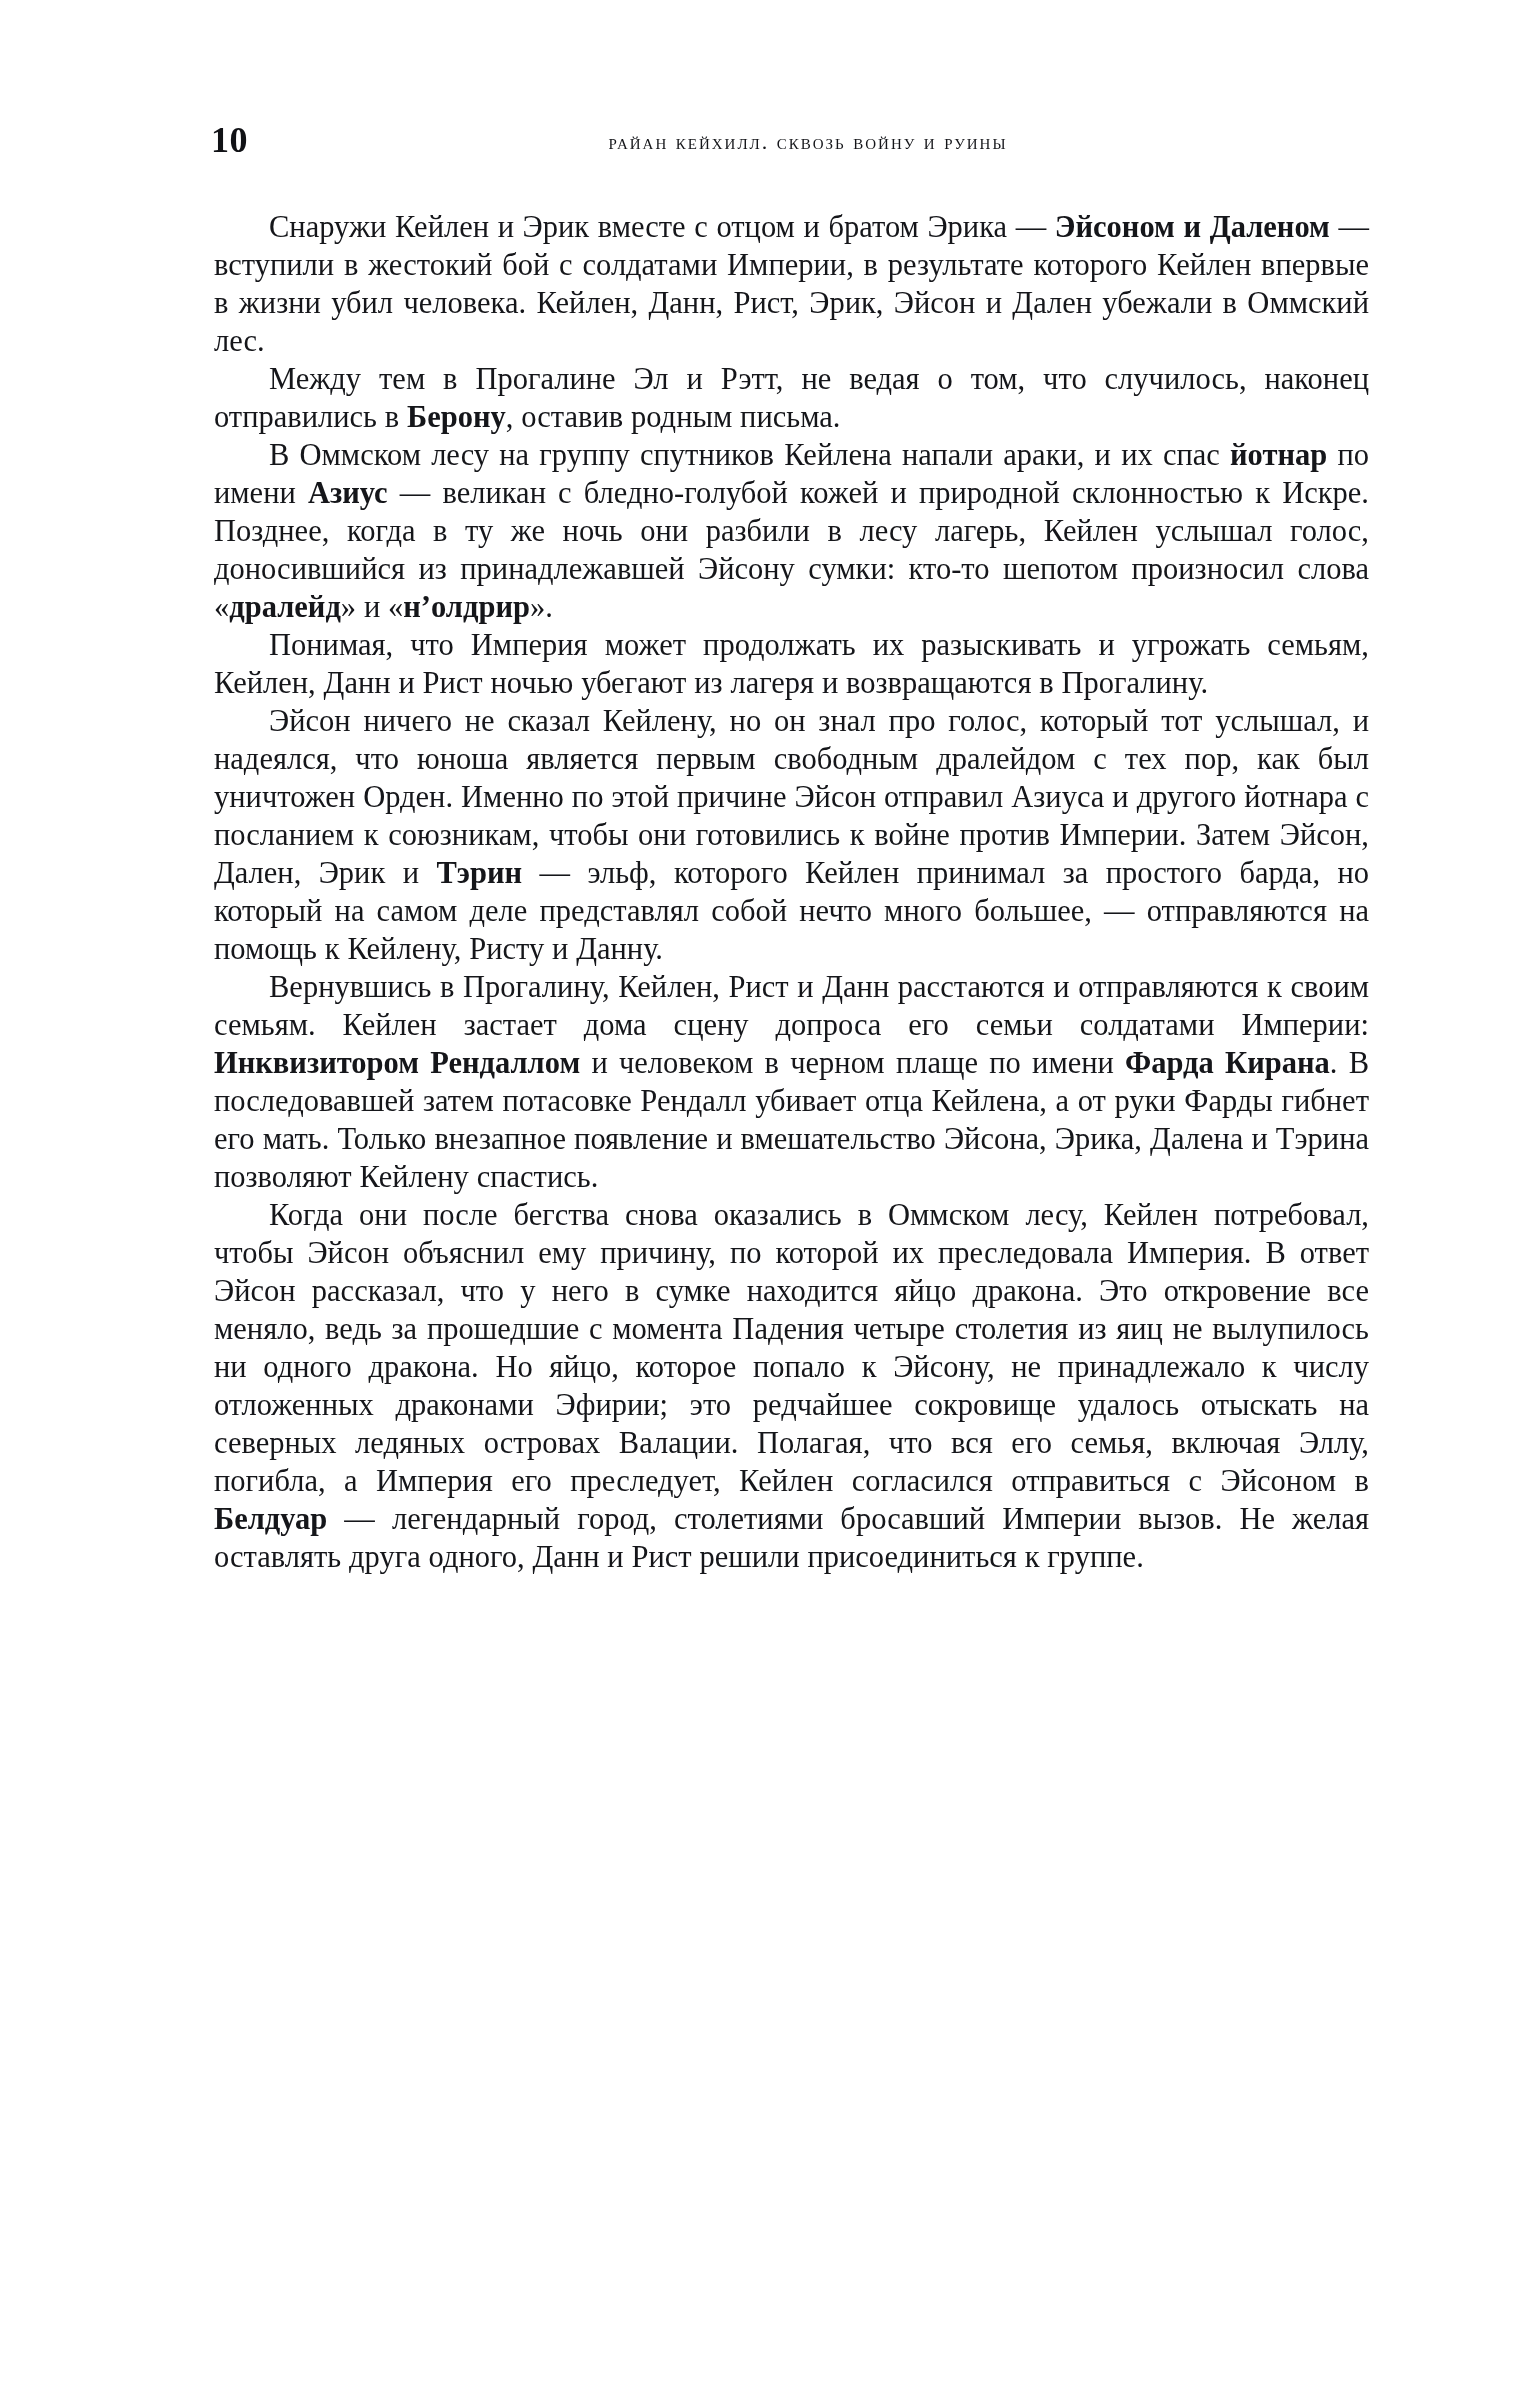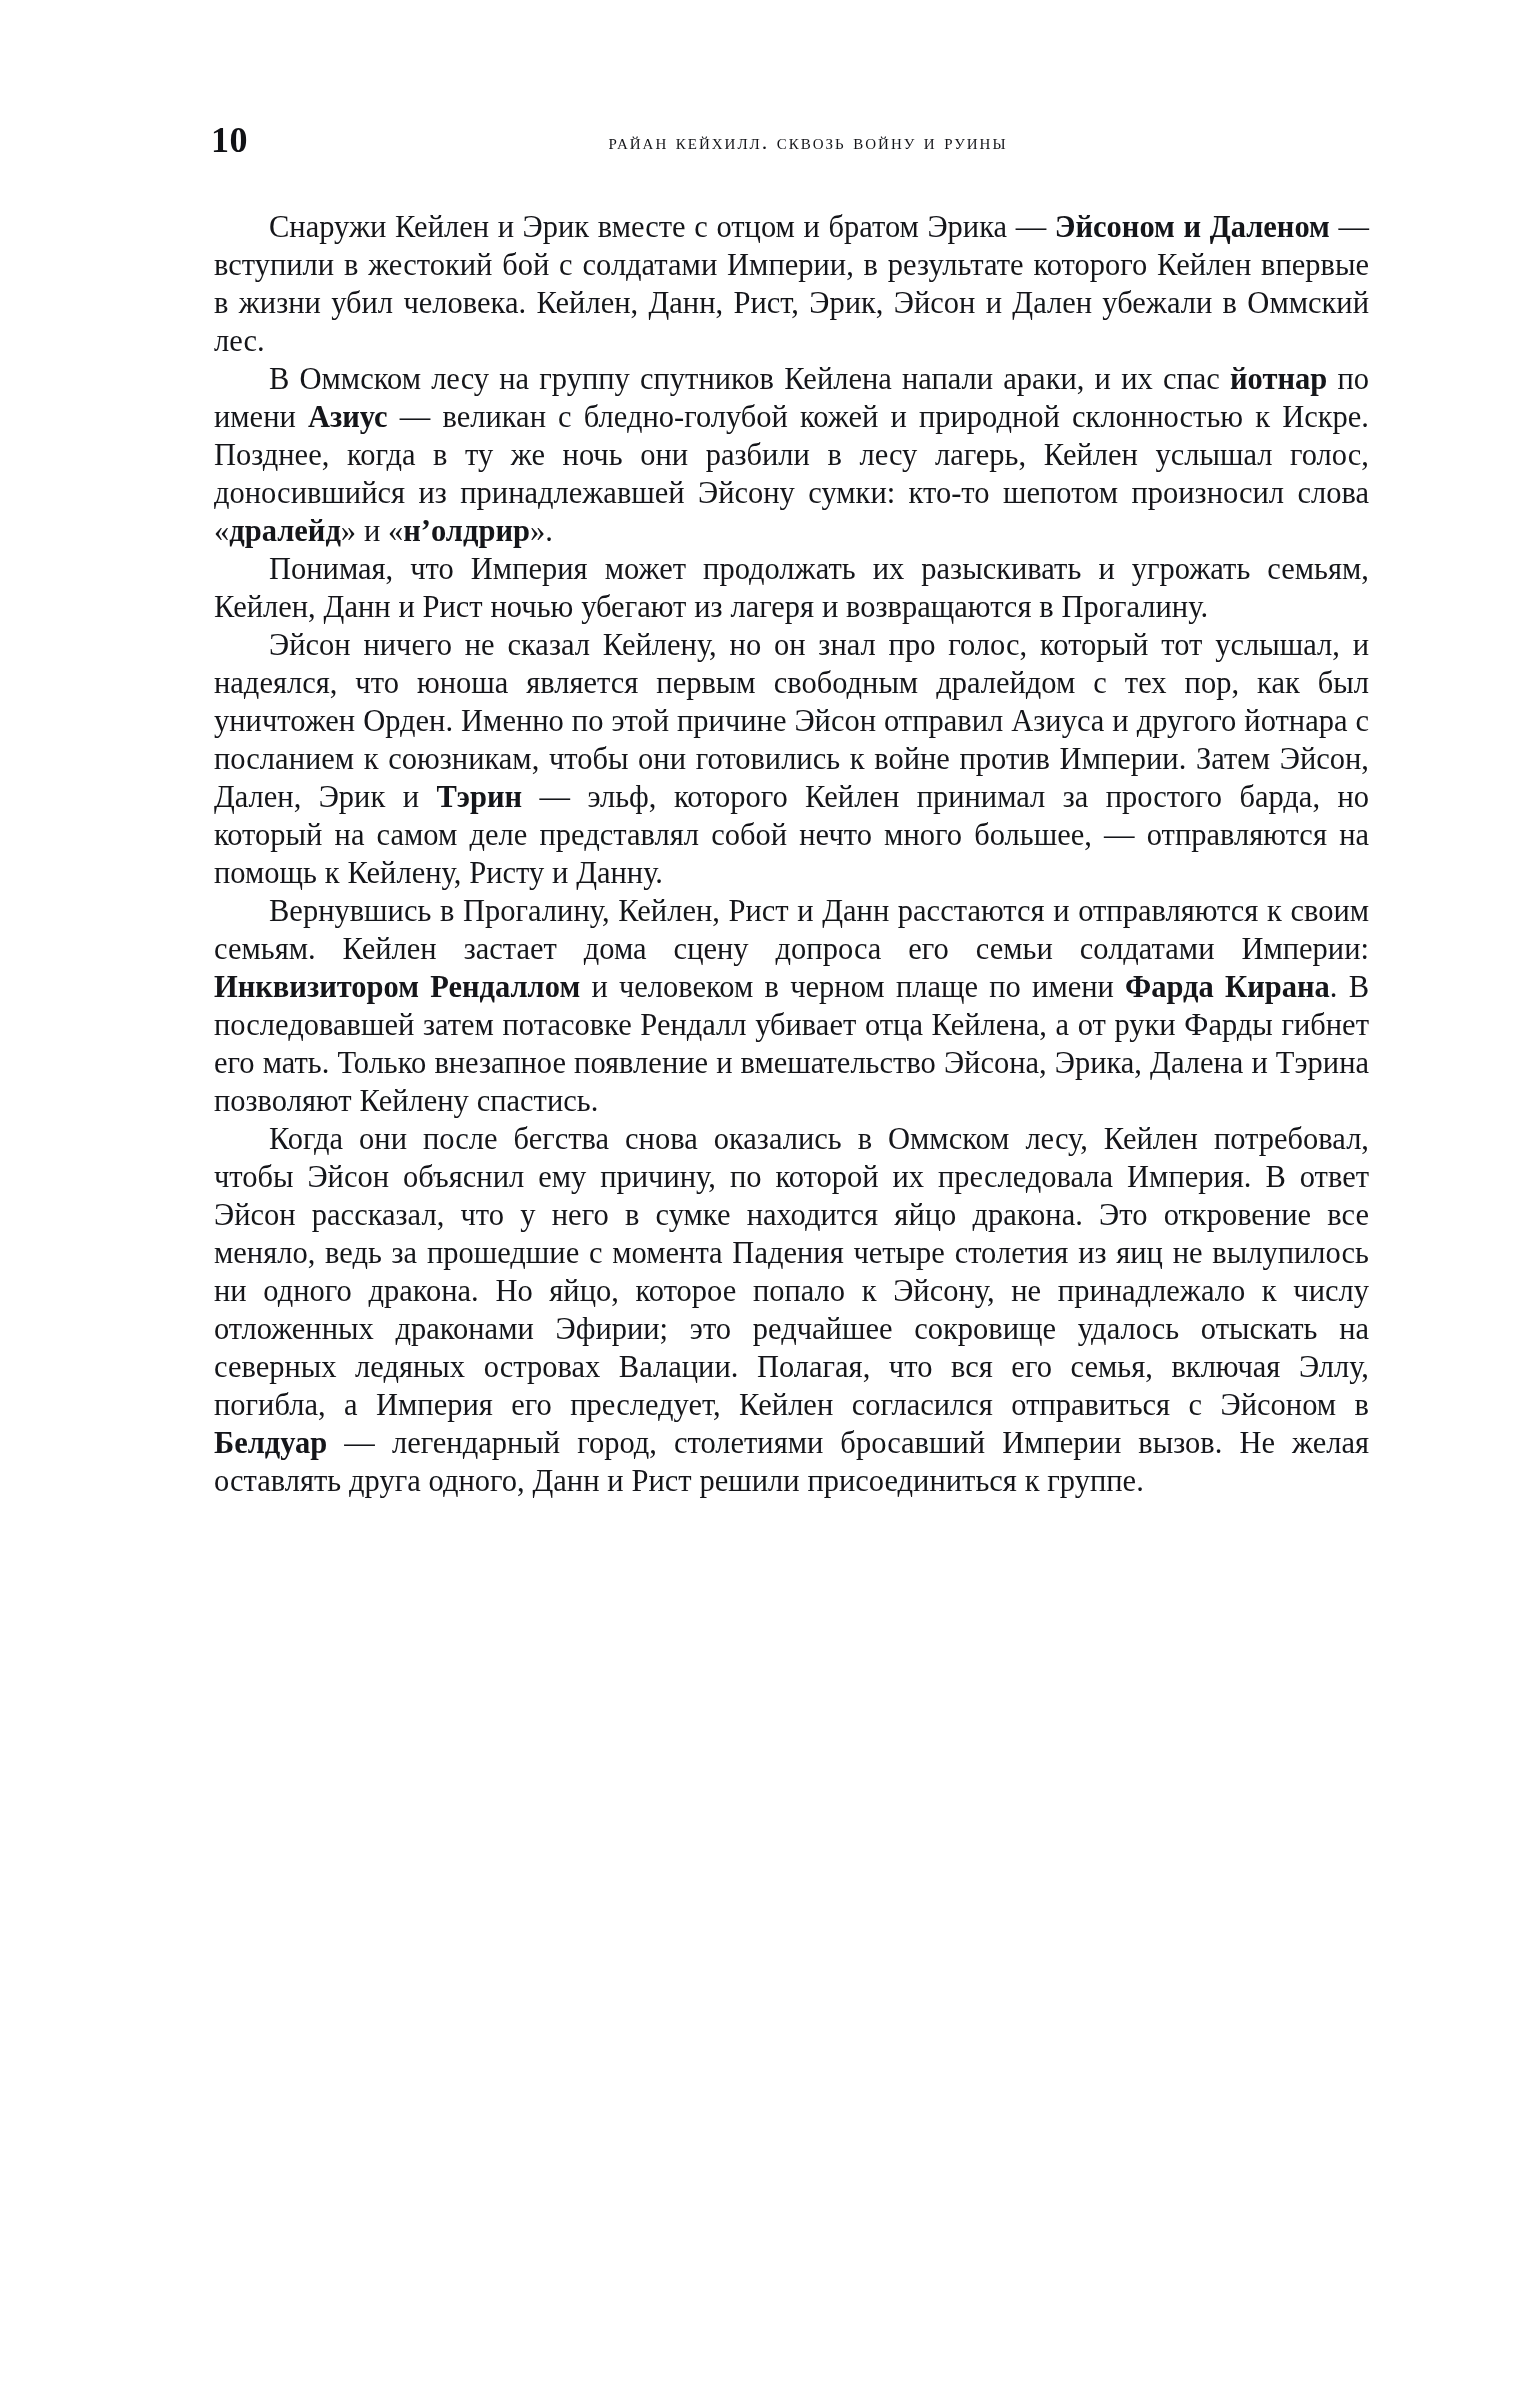--- a/index.html
+++ b/index.html
@@ -82,20 +82,21 @@
 
 <div class="page">
 
   <div class="running-head">
     <div class="folio">10</div>
     <div class="head-title">Райан Кейхилл. Сквозь войну и руины</div>
   </div>
 
   <div class="textblock">
     <p class="para"><span>Снаружи Кейлен и Эрик вместе с отцом и братом Эрика — </span><b>Эйсоном и Даленом</b><span> — вступили в жестокий бой с солдатами Империи, в результате которого Кейлен впервые в жизни убил человека. Кейлен, Данн, Рист, Эрик, Эйсон и Дален убежали в Оммский лес.</span></p>
+    <p class="para"><span>Между тем в Прогалине Эл и Рэтт, не ведая о том, что случилось, наконец отправились в </span><b>Берону</b><span>, оставив родным письма.</span></p>
     <p class="para"><span>В Оммском лесу на группу спутников Кейлена напали араки, и их спас </span><b>йотнар</b><span> по имени </span><b>Азиус</b><span> — великан с бледно-голубой кожей и природной склонностью к Искре. Позднее, когда в ту же ночь они разбили в лесу лагерь, Кейлен услышал голос, доносившийся из принадлежавшей Эйсону сумки: кто-то шепотом произносил слова «</span><b>дралейд</b><span>» и «</span><b>н’олдрир</b><span>».</span></p>
     <p class="para"><span>Понимая, что Империя может продолжать их разыскивать и угрожать семьям, Кейлен, Данн и Рист ночью убегают из лагеря и возвращаются в Прогалину.</span></p>
     <p class="para"><span>Эйсон ничего не сказал Кейлену, но он знал про голос, который тот услышал, и надеялся, что юноша является первым свободным дралейдом с тех пор, как был уничтожен Орден. Именно по этой причине Эйсон отправил Азиуса и другого йотнара с посланием к союзникам, чтобы они готовились к войне против Империи. Затем Эйсон, Дален, Эрик и </span><b>Тэрин</b><span> — эльф, которого Кейлен принимал за простого барда, но который на самом деле представлял собой нечто много большее, — отправляются на помощь к Кейлену, Ристу и Данну.</span></p>
     <p class="para"><span>Вернувшись в Прогалину, Кейлен, Рист и Данн расстаются и отправляются к своим семьям. Кейлен застает дома сцену допроса его семьи солдатами Империи: </span><b>Инквизитором Рендаллом</b><span> и человеком в черном плаще по имени </span><b>Фарда Кирана</b><span>. В последовавшей затем потасовке Рендалл убивает отца Кейлена, а от руки Фарды гибнет его мать. Только внезапное появление и вмешательство Эйсона, Эрика, Далена и Тэрина позволяют Кейлену спастись.</span></p>
     <p class="para"><span>Когда они после бегства снова оказались в Оммском лесу, Кейлен потребовал, чтобы Эйсон объяснил ему причину, по которой их преследовала Империя. В ответ Эйсон рассказал, что у него в сумке находится яйцо дракона. Это откровение все меняло, ведь за прошедшие с момента Падения четыре столетия из яиц не вылупилось ни одного дракона. Но яйцо, которое попало к Эйсону, не принадлежало к числу отложенных драконами Эфирии; это редчайшее сокровище удалось отыскать на северных ледяных островах Валации. Полагая, что вся его семья, включая Эллу, погибла, а Империя его преследует, Кейлен согласился отправиться с Эйсоном в </span><b>Белдуар</b><span> — легендарный город, столетиями бросавший Империи вызов. Не желая оставлять друга одного, Данн и Рист решили присоединиться к группе.</span></p>
   </div>
 
 </div>
 
 

